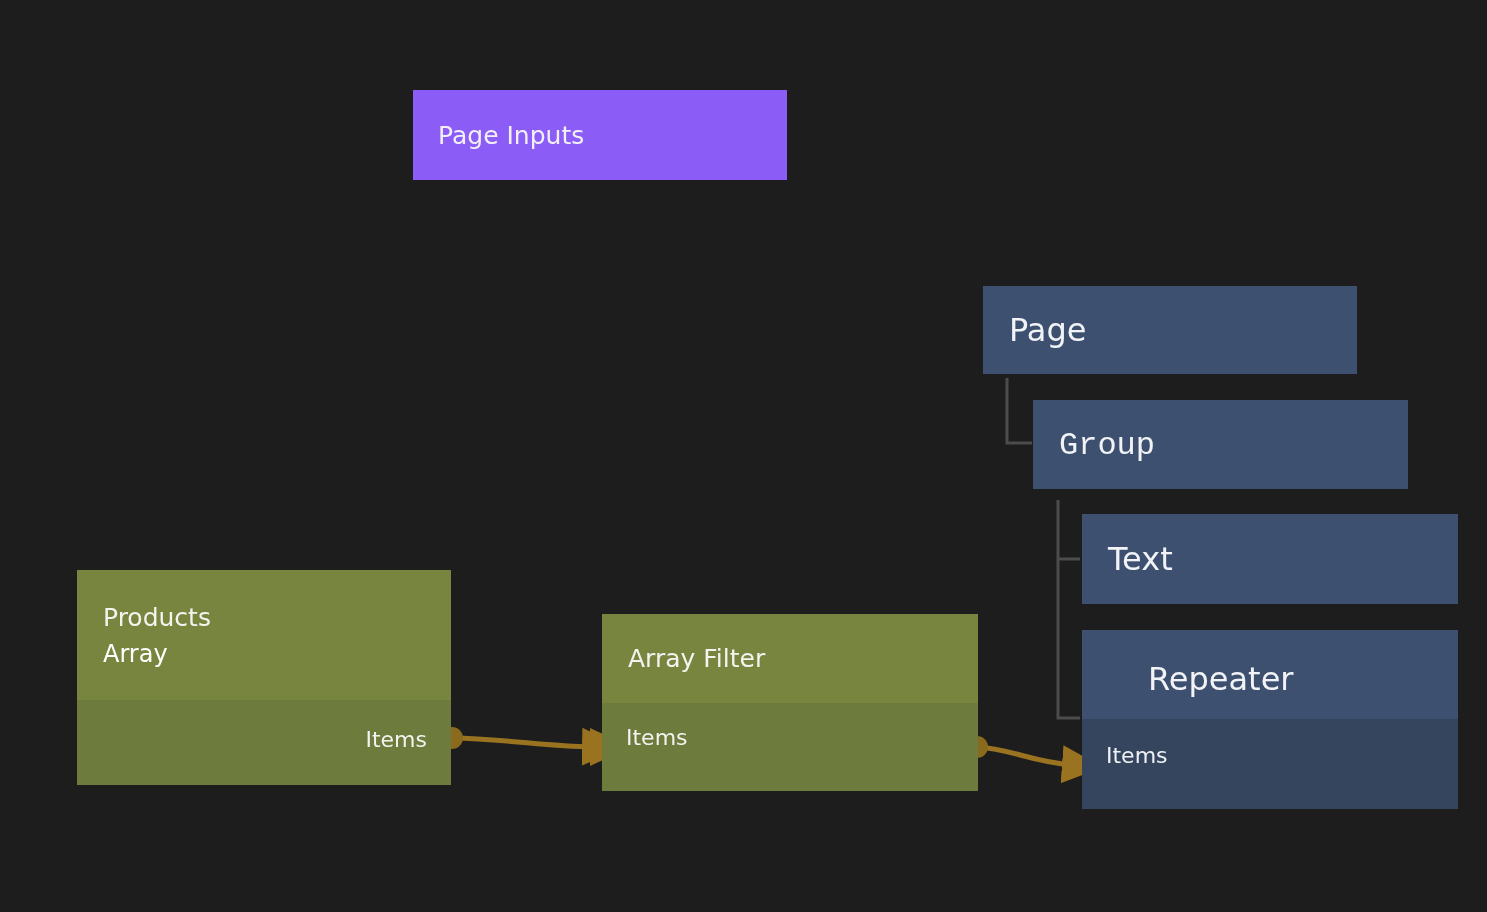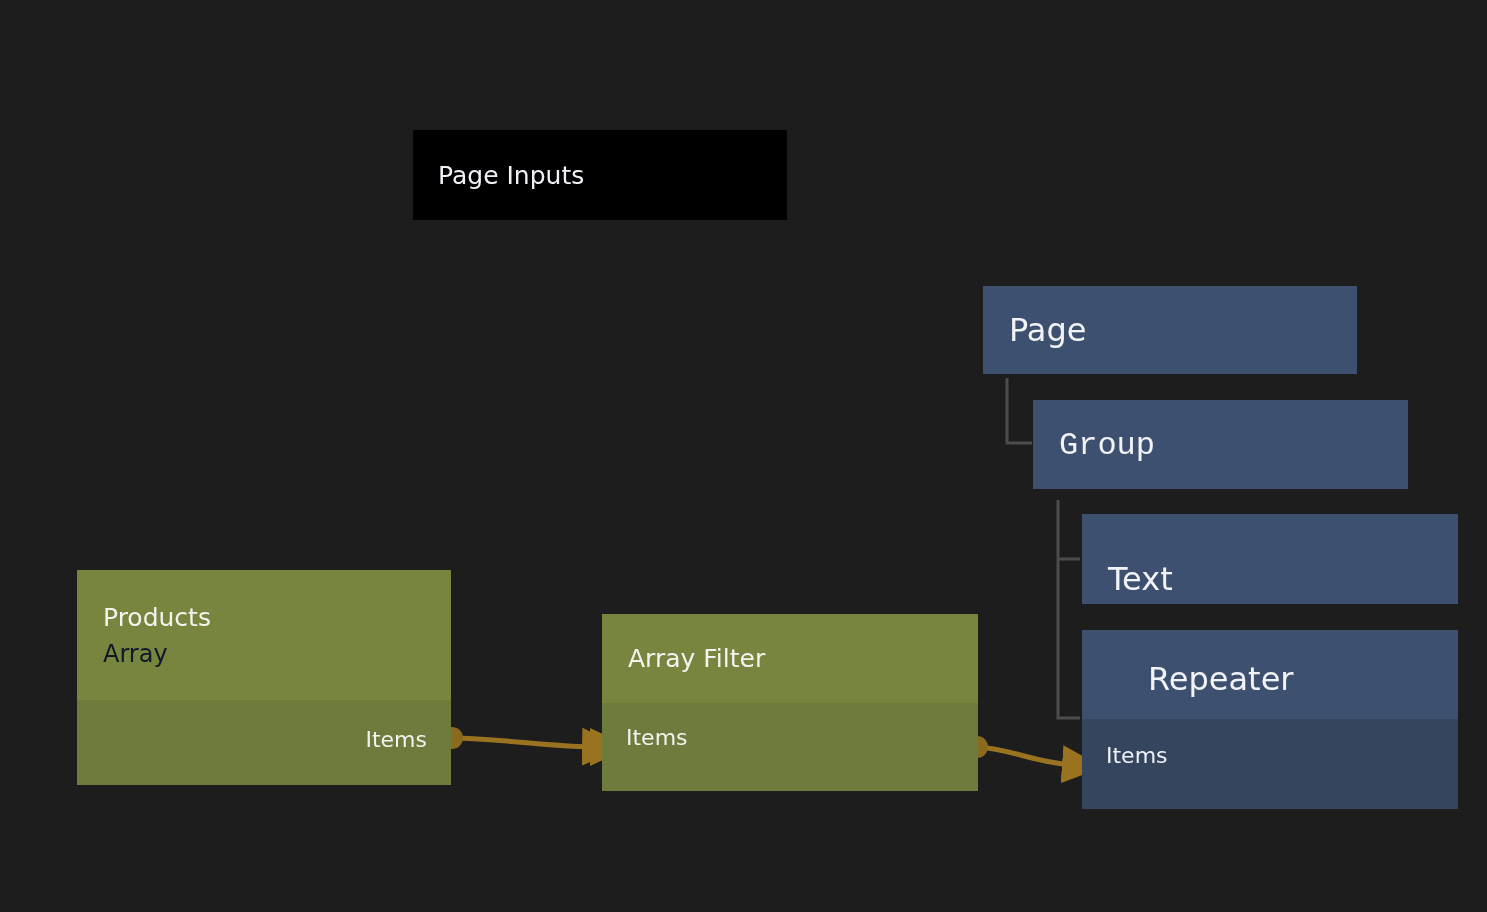--- a/index.html
+++ b/index.html
@@ -18,22 +18,21 @@
     position: absolute;
     inset: 0;
     background: #1d1d1d;
   }
   .node {
     position: absolute;
     box-sizing: border-box;
   }
   
   .node-purple {
-    background: #000000;
-    margin-top: 40px;
+    background: #8b5cf6;
   }
   .node-purple .node-title {
     color: #f2f0f7;
     font-size: 25px;
     position: absolute;
     left: 25px;
     top: 50%;
     transform: translateY(-50%);
     white-space: nowrap;
   }
@@ -50,21 +49,21 @@
     box-sizing: border-box;
   }
   .node-green .node-title {
     color: #f4f3ef;
     font-size: 25px;
     position: absolute;
     left: 26px;
     white-space: nowrap;
   }
   .node-green .node-sub {
-    color: #0f172a;
+    color: #ffffff;
     font-size: 24px;
     position: absolute;
     left: 26px;
     white-space: nowrap;
   }
   
   .node-blue {
     background: #3d506f;
   }
   .node-blue .head {
@@ -172,21 +171,21 @@
 
   <div class="node node-blue" style="left:983px; top:286px; width:374px; height:88px;">
     <span class="node-title" style="top:50%; transform:translateY(-50%);">Page</span>
   </div>
 
   <div class="node node-blue" style="left:1033px; top:400px; width:375px; height:89px;">
     <span class="node-title" style="top:50%; transform:translateY(-50%);font-family:Liberation Mono, monospace;">Group</span>
   </div>
 
   <div class="node node-blue" style="left:1082px; top:514px; width:376px; height:90px;">
-    <span class="node-title" style="top:50%; transform:translateY(-50%);margin-top:20px;">Text</span>
+    <span class="node-title" style="top:50%; transform:translateY(-50%);">Text</span>
   </div>
 
   <div class="node node-blue" style="left:1082px; top:630px; width:376px; height:179px;">
     <div class="head" style="height:89px;">
       <span class="node-title" style="top:30px;">Repeater</span>
     </div>
     <div class="body" style="height:90px;">
       <span class="port-label in blue" style="top:24px;">Items</span>
     </div>
   </div>

